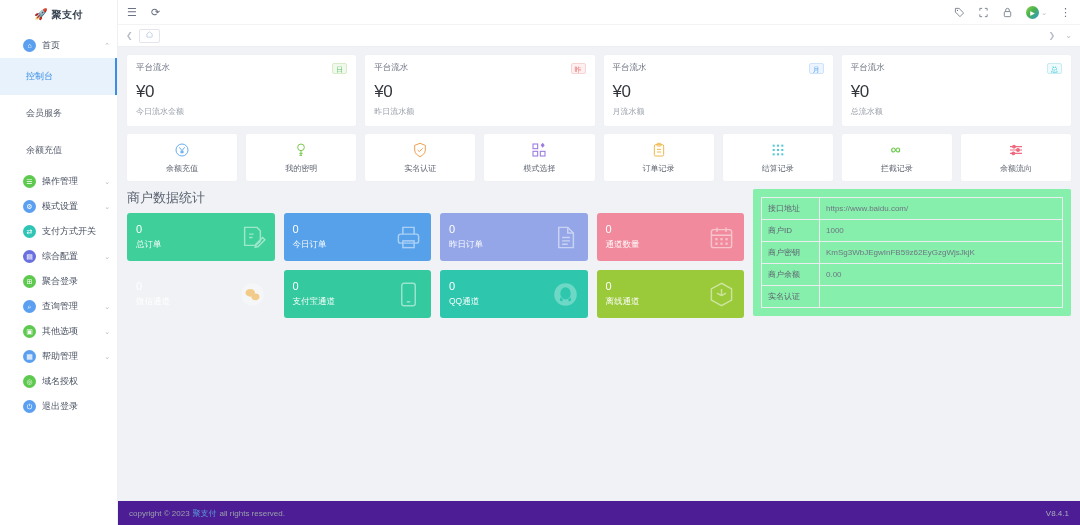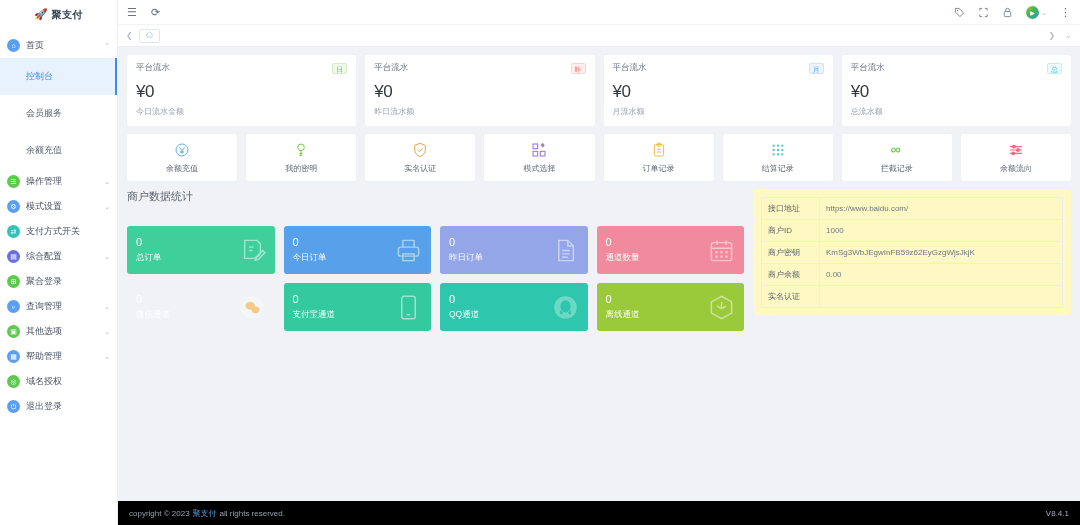--- a/index.html
+++ b/index.html
@@ -20,21 +20,21 @@
   }
   .logo-row {
     height: 25px; display: flex; align-items: center;
     justify-content: center; gap: 4px; padding-top: 4px;
   }
   .logo-mark { font-size: 11px; line-height: 1; }
   .logo-text { font-size: 10px; color: #34404e; font-weight: 700; letter-spacing: .5px; }
   .menu { padding-top: 8px; }
   .menu-item {
     display: flex; align-items: center; height: 25px;
-    padding: 0 7px; gap: 6px; cursor: pointer; position: relative;
+    padding: 0 7px; gap: 6px; cursor: pointer; position: relative; margin-left: 16px;
   }
   .menu-icon {
     width: 13px; height: 13px; border-radius: 50%;
     display: flex; align-items: center; justify-content: center;
     font-size: 7px; color: #fff; flex: 0 0 13px;
   }
   .menu-label { font-size: 9px; color: #4a5262; white-space: nowrap; }
   .caret {
     margin-left: auto; font-size: 7px; color: #b4bac4; line-height: 1;
   }
@@ -109,43 +109,43 @@
     justify-content: center; gap: 5px; cursor: pointer;
     box-shadow: 0 0 1px rgba(0,0,0,.05); min-width: 0;
   }
   .sc-ico { width: 17px; height: 17px; display: flex; align-items: center; justify-content: center; }
   .sc-label { font-size: 8px; color: #606672; }
 
   
   .panels { display: flex; gap: 9px; align-items: flex-start; }
   .panel-left { flex: 1 1 0; min-width: 0; }
   .panel-right { flex: 0 0 318px; }
-  .panel-title { font-size: 11px; color: #5a6270; margin-bottom: 22px; }
-  .panel-box { background: #fef9c3; border-radius: 2px; padding: 8px; box-shadow: 0 0 1px rgba(0,0,0,.05); }
+  .panel-title { font-size: 13px; color: #5a6270; margin-bottom: 6px; }
+  .panel-box { background: #86efac; border-radius: 2px; padding: 8px; box-shadow: 0 0 1px rgba(0,0,0,.05); }
 
   .tiles { display: grid; grid-template-columns: repeat(4,1fr); gap: 9px; }
   .tile {
     height: 48px; border-radius: 3px; padding: 7px 9px;
     display: flex; align-items: center; justify-content: space-between;
     color: #fff; cursor: pointer; overflow: hidden;
   }
   .tile-num { font-size: 11px; line-height: 1.1; }
   .tile-label { font-size: 8.5px; margin-top: 3px; opacity: .95; }
   .tile-ico { opacity: .5; display: flex; align-items: center; }
 
   
   .mtable { width: 100%; border-collapse: collapse; border: 1px solid #ebedf0; }
   .mtable tr { border-bottom: 1px solid #ebedf0; }
   .mtable tr:last-child { border-bottom: none; }
   .mtable td { padding: 5px 6px; font-size: 8px; color: #5f6673; vertical-align: middle; }
   .mtable td.k { width: 58px; border-right: 1px solid #ebedf0; color: #5f6673; }
   .mtable td.v { color: #6e7682; word-break: break-all; }
 
   .footer {
-    height: 25px; background: #000000; border-top: 1px solid #eef0f3;
+    height: 25px; background: #4c1d95; border-top: 1px solid #eef0f3;
     display: flex; align-items: center; padding: 0 11px;
     font-size: 8px; color: #9aa0aa;
   }
   .footer .ver { margin-left: auto; color: #a7adb6; }
   .footer a { color: #5a9bd8; text-decoration: none; }
 </style>
 </head>
 <body>
 
 <div class="app">

